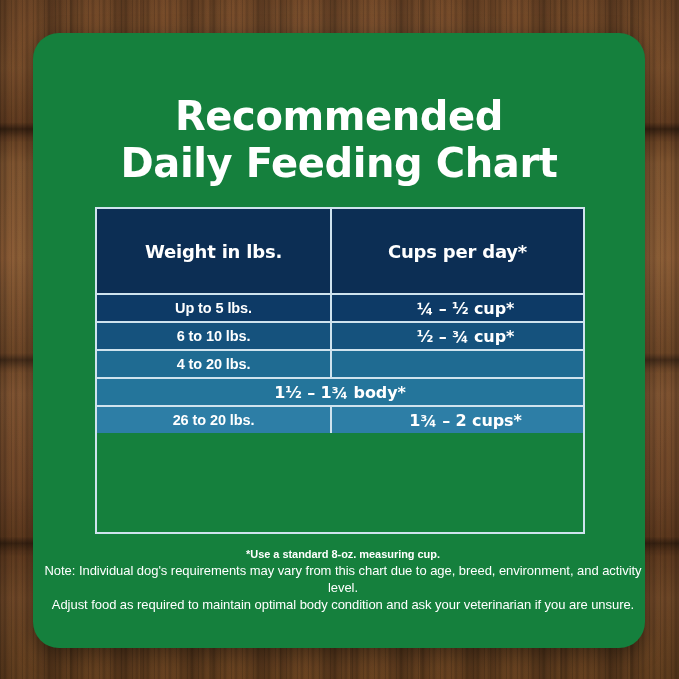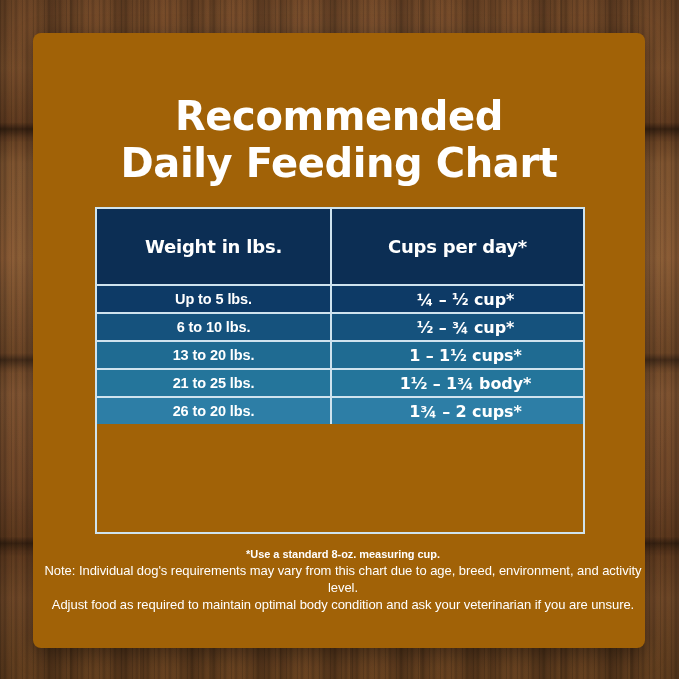--- a/index.html
+++ b/index.html
@@ -45,22 +45,22 @@
     position:absolute;inset:0;
     background:radial-gradient(ellipse 120% 110% at 50% 46%,
        rgba(255,255,255,0.10) 0%, rgba(0,0,0,0.00) 45%, rgba(0,0,0,0.30) 100%);
     pointer-events:none;
   }
 
   
   #card{
     position:absolute;
     left:33px;top:33px;width:612px;height:615px;
-    background:#a16207;
-    border-radius:8px;
+    background:#15803d;
+    border-radius:26px;
     box-shadow:0 6px 22px rgba(0,0,0,0.45);
     overflow:hidden;
   }
 
   
   #title{
     position:absolute;left:0;right:0;top:60px;
     text-align:center;color:#ffffff;
     font-size:40px;line-height:47px;
     font-weight:700;letter-spacing:-0.4px;
@@ -79,21 +79,21 @@
   .trow{display:flex;flex:0 0 auto;box-sizing:border-box;}
   .trow + .trow{border-top:2px solid #cfe3ee;}
   .cell{
     box-sizing:border-box;
     display:flex;align-items:center;justify-content:center;
     color:#ffffff;text-align:center;
   }
   .c-left{width:235px;flex:0 0 235px;border-right:2px solid #cfe3ee;}
   .c-right{flex:1 1 auto;}
 
-  .hrow{height:75px;background:#0c2e54;}
+  .hrow{height:84px;background:#0c2e54;}
   .hrow .cell{
     font-size:18px;font-weight:700;letter-spacing:-0.2px;
     font-family:"DejaVu Sans","Liberation Sans",sans-serif;
   }
 
   .drow{height:28px;gap:16px;}
   .drow .cell{font-size:14.5px;font-weight:700;letter-spacing:-0.1px;}
   .drow .c-right{font-size:16px;font-family:"DejaVu Sans","Liberation Sans",sans-serif;}
 
   
@@ -135,26 +135,24 @@
       <div class="cell c-right">¼ – ½ cup*</div>
     </div>
 
     <div class="trow drow" style="background:#15527d">
       <div class="cell c-left">6 to 10 lbs.</div>
       <div class="cell c-right">½ – ¾ cup*</div>
     </div>
 
 
     <div class="trow drow" style="background:#1f6b92">
-      <div class="cell c-left">13 to 20 lbs.</div>
-      <div class="cell c-right">1 – 1½ cups*</div>
+      <div class="cell c-left">4 to 20 lbs.</div>
     </div>
 
     <div class="trow drow" style="background:#24759b">
-      <div class="cell c-left">21 to 25 lbs.</div>
       <div class="cell c-right">1½ – 1¾ body*</div>
     </div>
 
     <div class="trow drow" style="background:#2d7ea6">
       <div class="cell c-left">26 to 20 lbs.</div>
       <div class="cell c-right">1¾ – 2 cups*</div>
     </div>
 
   </div>
 

